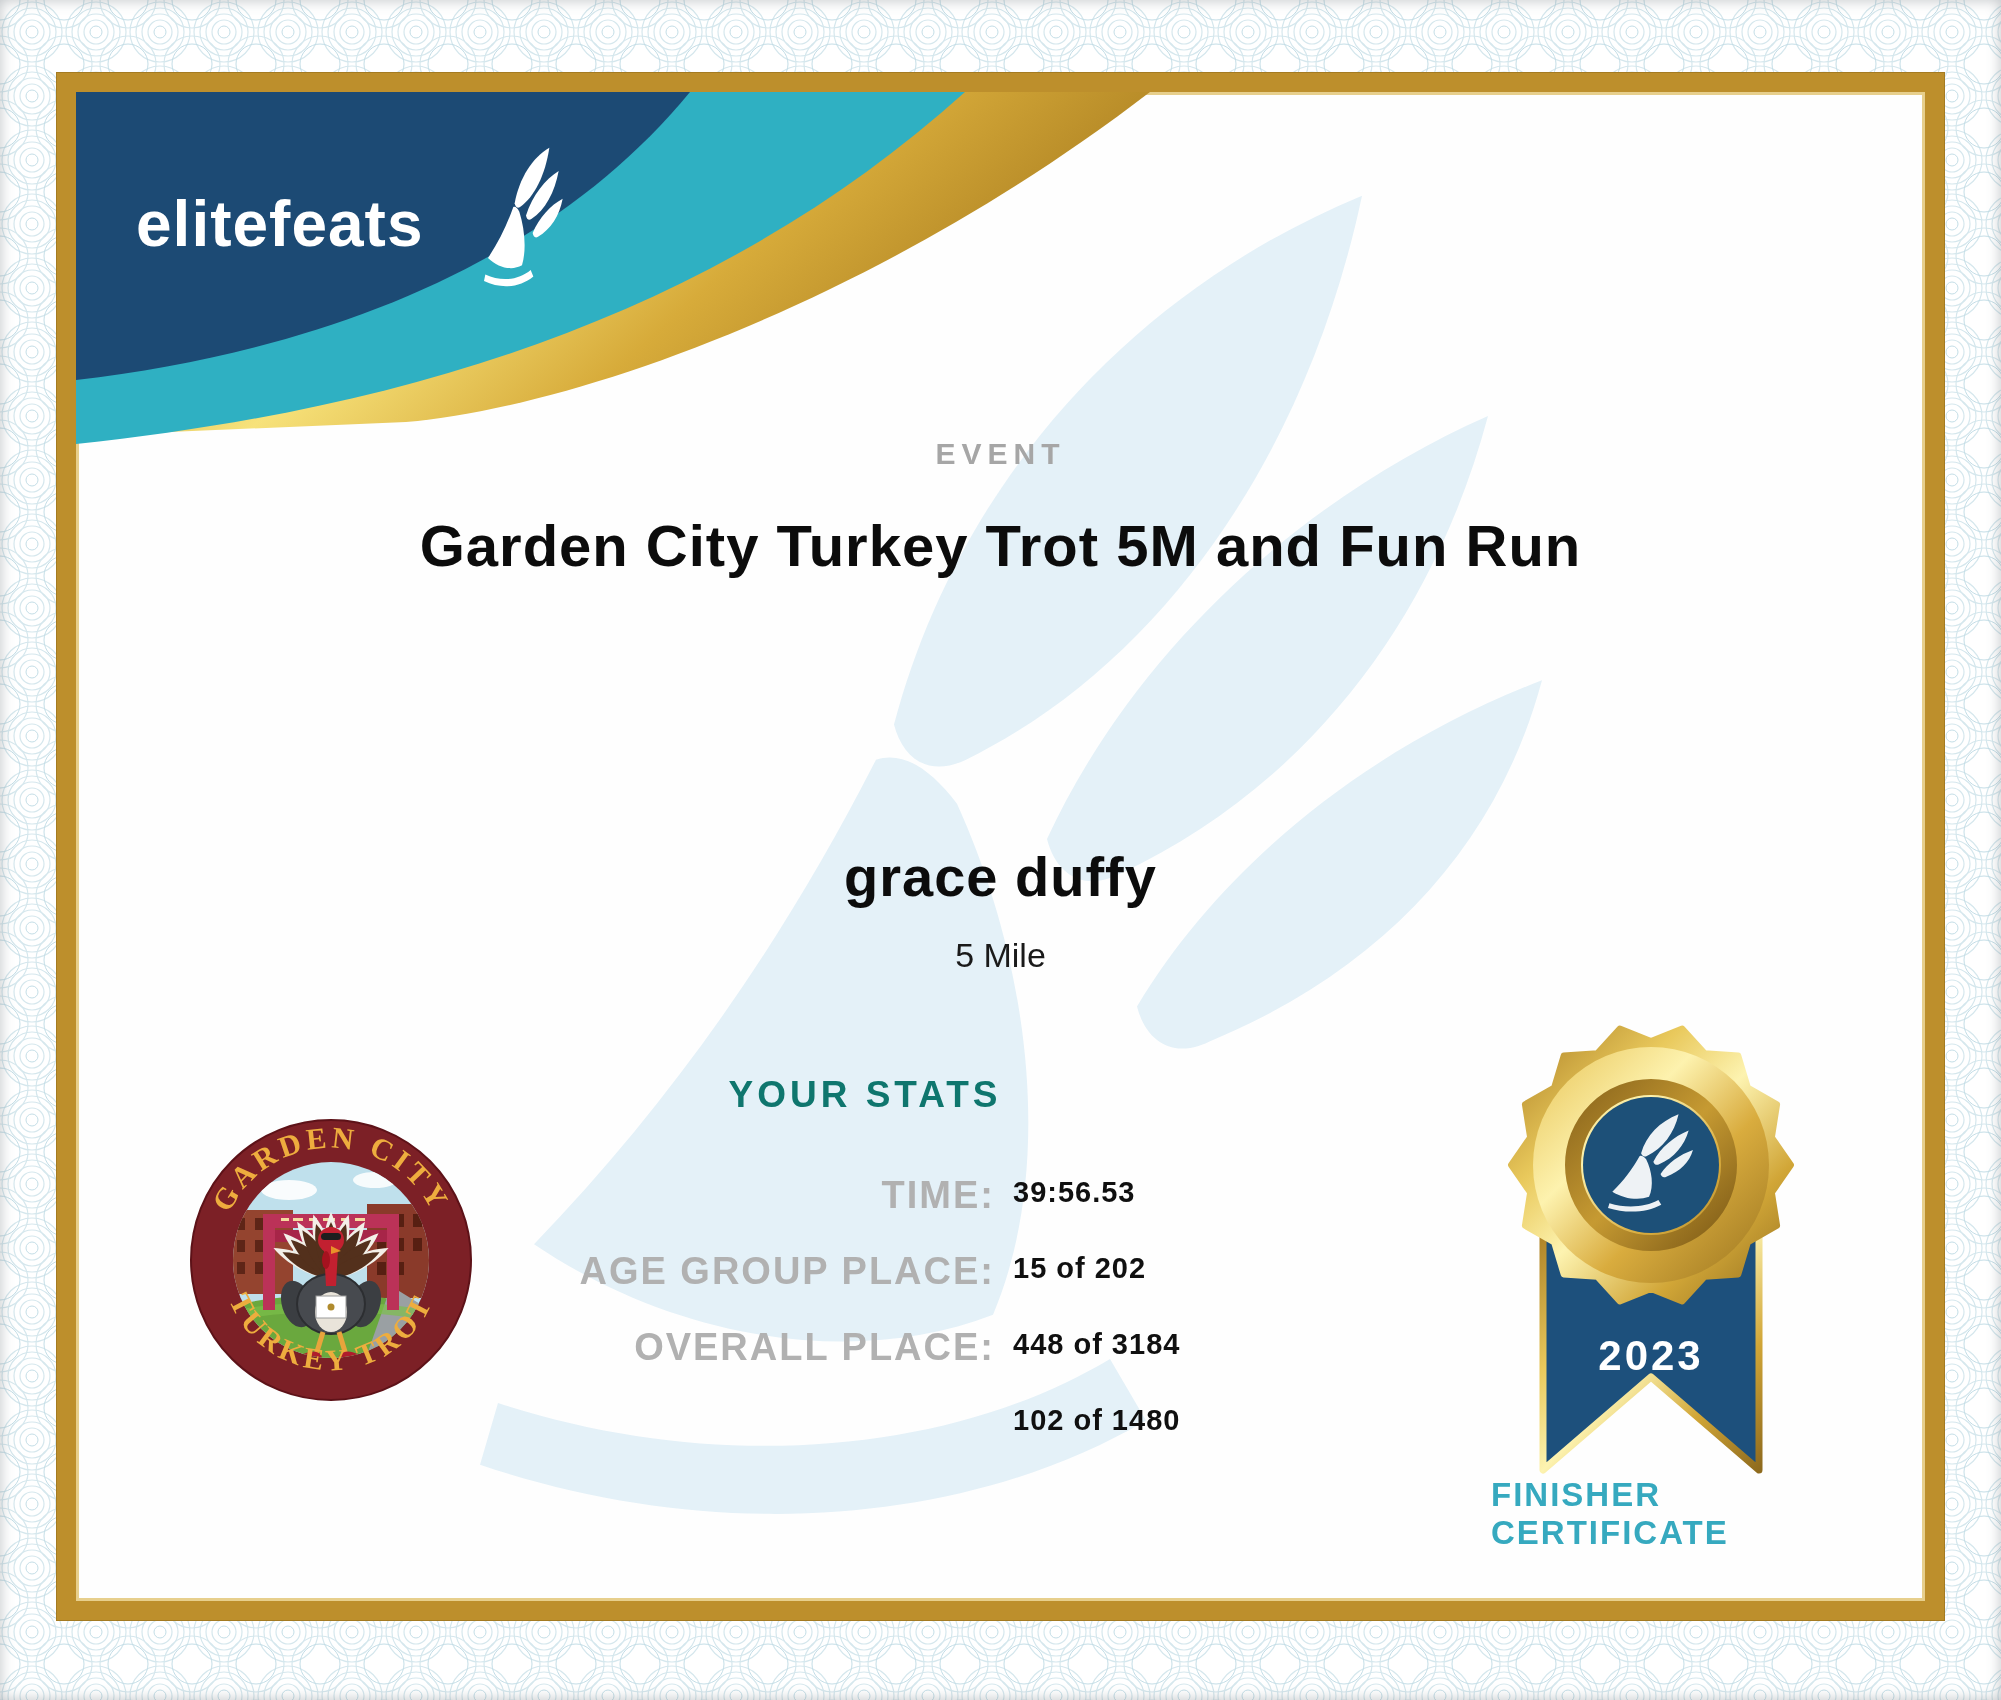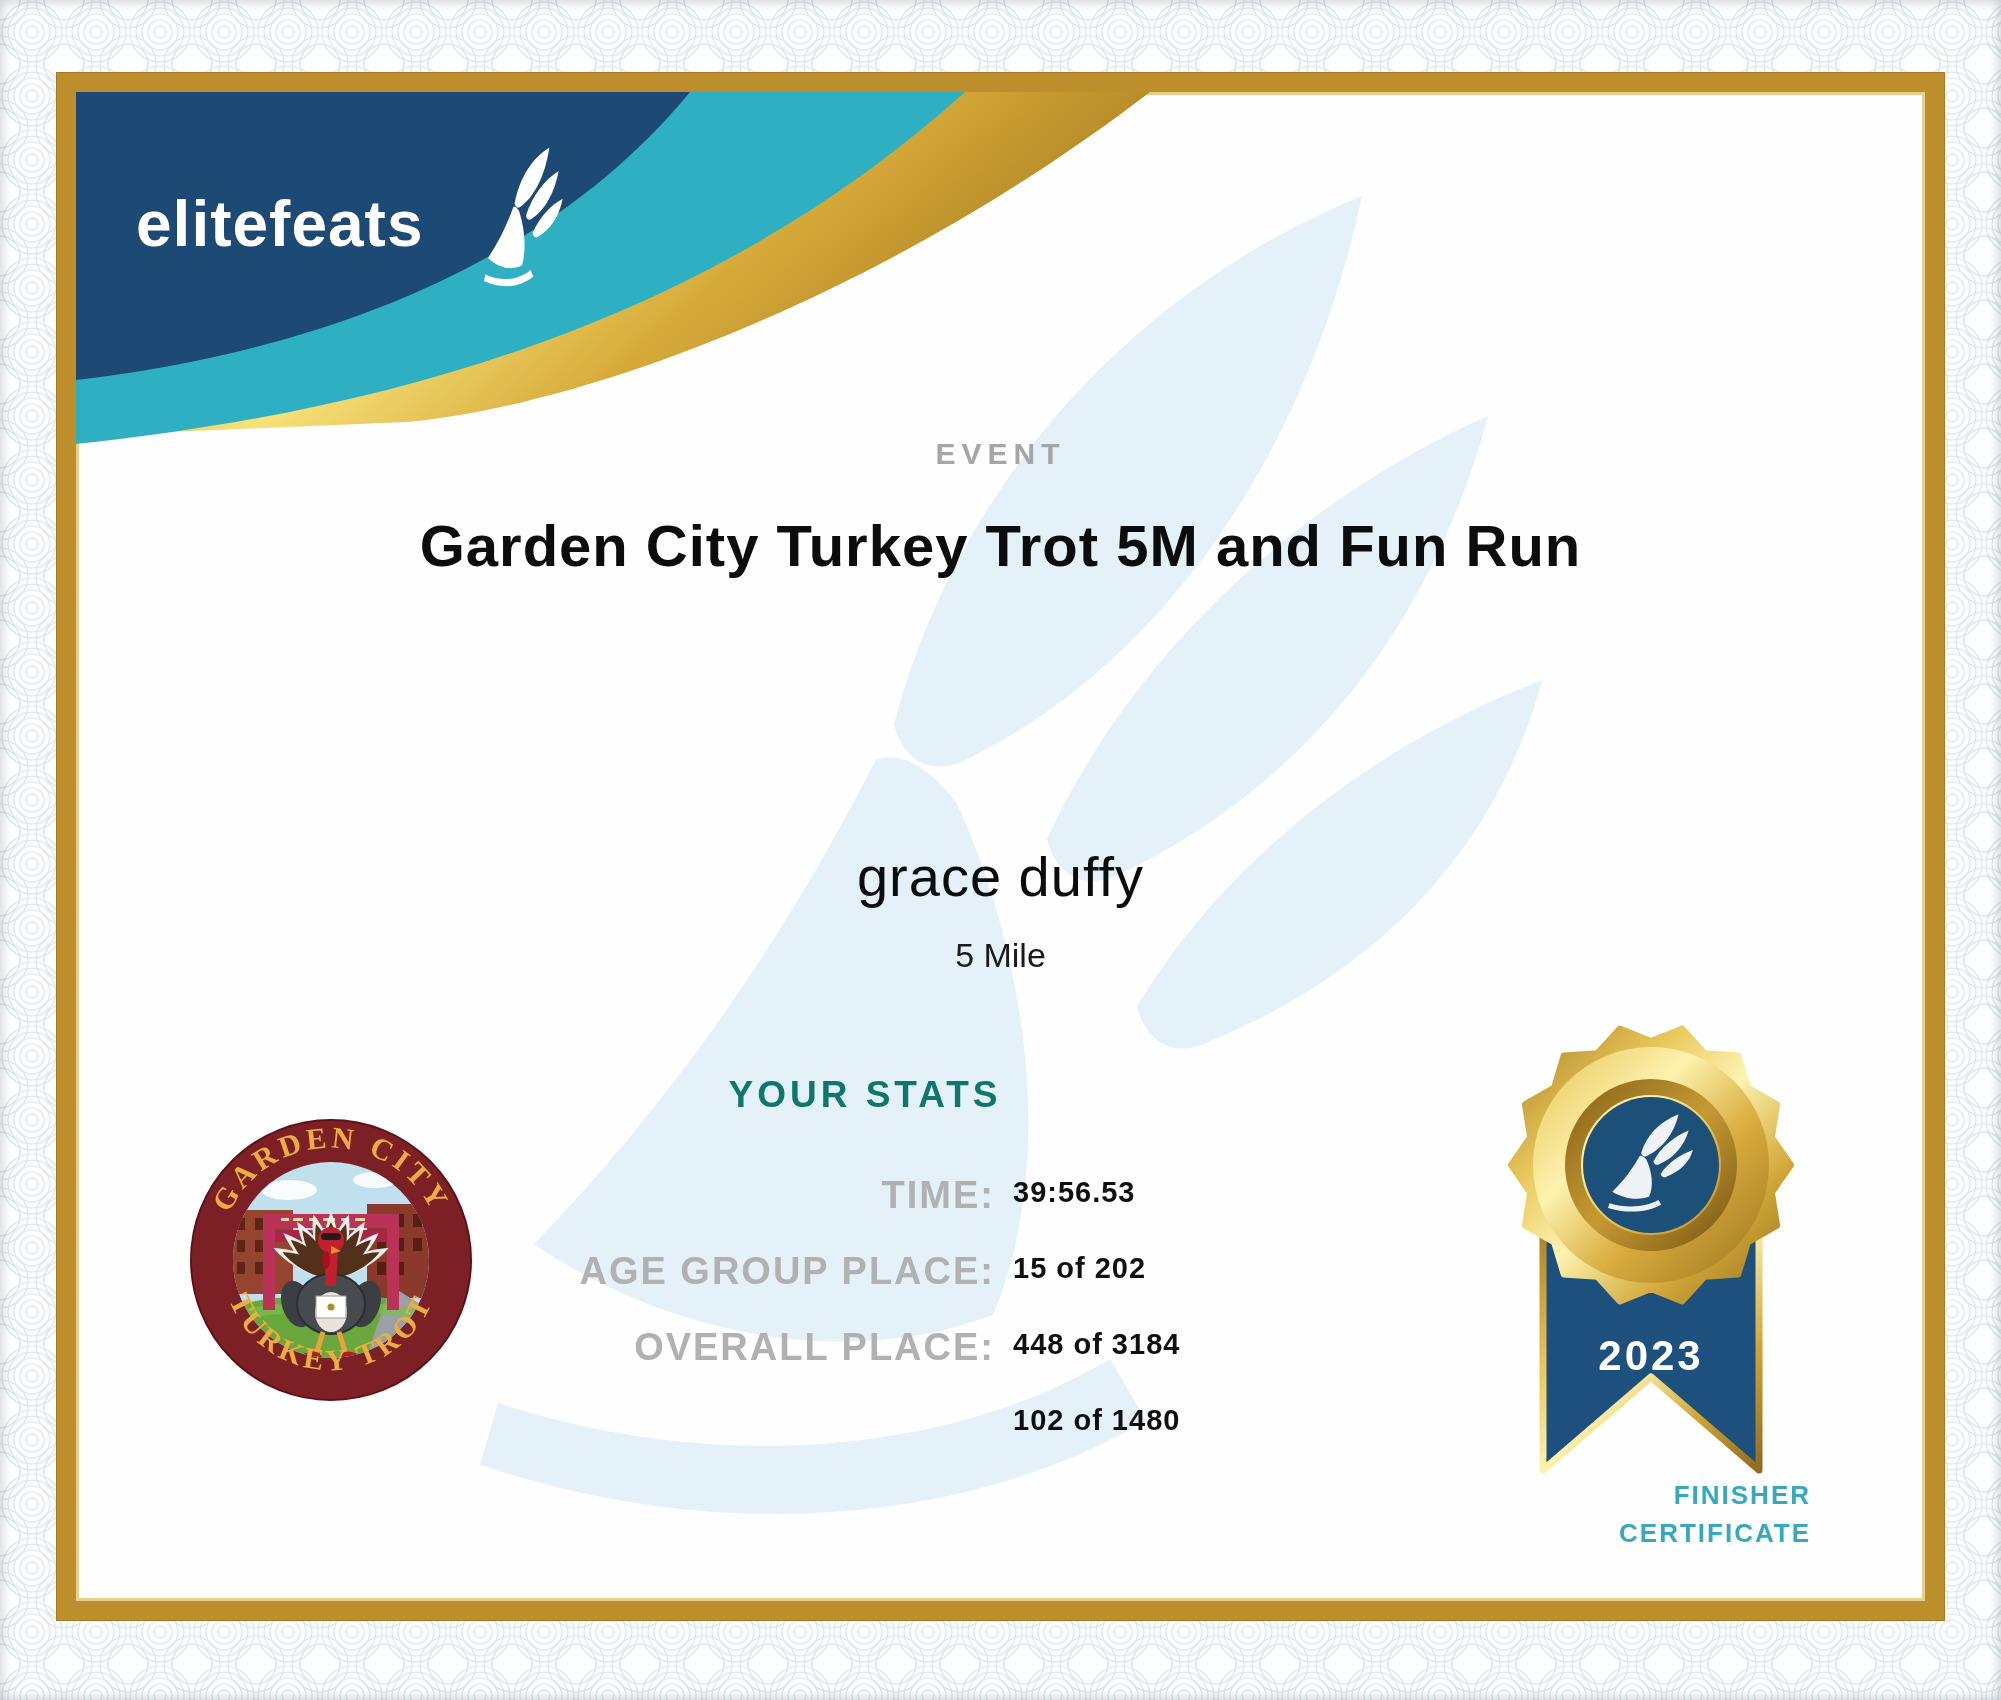--- a/index.html
+++ b/index.html
@@ -12,33 +12,33 @@
   .cert{position:absolute;inset:0;overflow:hidden;}
   .watermark{position:absolute;left:404px;top:86px;width:1080px;height:1410px;}
   .header-wave{position:absolute;left:0;top:0;width:1120px;height:420px;}
   .brand{position:absolute;left:60px;top:92px;color:#ffffff;font-weight:bold;
          font-size:64px;line-height:80px;letter-spacing:1px;}
   .brand-icon{position:absolute;left:408px;top:54px;width:80px;height:148px;}
   .center-text{position:absolute;left:0;width:1849px;text-align:center;}
   .event-label{top:333px;font-size:30px;font-weight:bold;letter-spacing:6px;color:#a6a6a6;margin-top:12px;}
   .event-title{top:420px;font-size:58px;font-weight:bold;color:#0c0c0c;letter-spacing:1px;}
   .award-label{top:668px;font-size:37px;font-weight:bold;letter-spacing:4px;color:#b3b3b3;}
-  .recipient{top:752px;font-size:56px;font-weight:normal;color:#0c0c0c;letter-spacing:1px;}
+  .recipient{top:752px;font-size:56px;font-weight:bold;color:#0c0c0c;letter-spacing:1px;}
   .division{top:844px;font-size:34px;color:#1a1a1a;}
   .stats-heading{position:absolute;left:789px;top:982px;transform:translateX(-50%);
                  font-size:37px;font-weight:bold;letter-spacing:4px;color:#0f766e;white-space:nowrap;}
   .stat-row{position:absolute;left:0;width:1849px;height:52px;}
   .stat-row .lbl{position:absolute;right:930px;top:0;font-size:38px;font-weight:bold;
                  letter-spacing:2px;color:#b1b1b1;white-space:nowrap;}
   .stat-row .val{position:absolute;left:937px;top:2px;font-size:29px;font-weight:bold;
                  color:#101010;white-space:nowrap;letter-spacing:1px;}
   .gc-logo{position:absolute;left:113px;top:1026px;width:284px;height:284px;}
   .medal{position:absolute;left:1415px;top:933px;width:320px;height:470px;}
-  .badge-caption{position:absolute;left:1415px;top:1384px;width:320px;text-align:right;
-                 font-size:26px;font-weight:bold;letter-spacing:2px;color:#36a9bf;line-height:38px;}
+  .badge-caption{position:absolute;left:1415px;top:1384px;width:320px;text-align:left;
+                 font-size:33px;font-weight:bold;letter-spacing:2px;color:#36a9bf;line-height:38px;}
 </style>
 </head>
 <body>
 
 <div class="canvas">
 
   <svg class="lace" width="2001" height="1700">
     <defs>
       <pattern id="lacep" width="64" height="64" patternUnits="userSpaceOnUse">
         <g fill="none" stroke="#d5e7ed" stroke-width="1.2">

